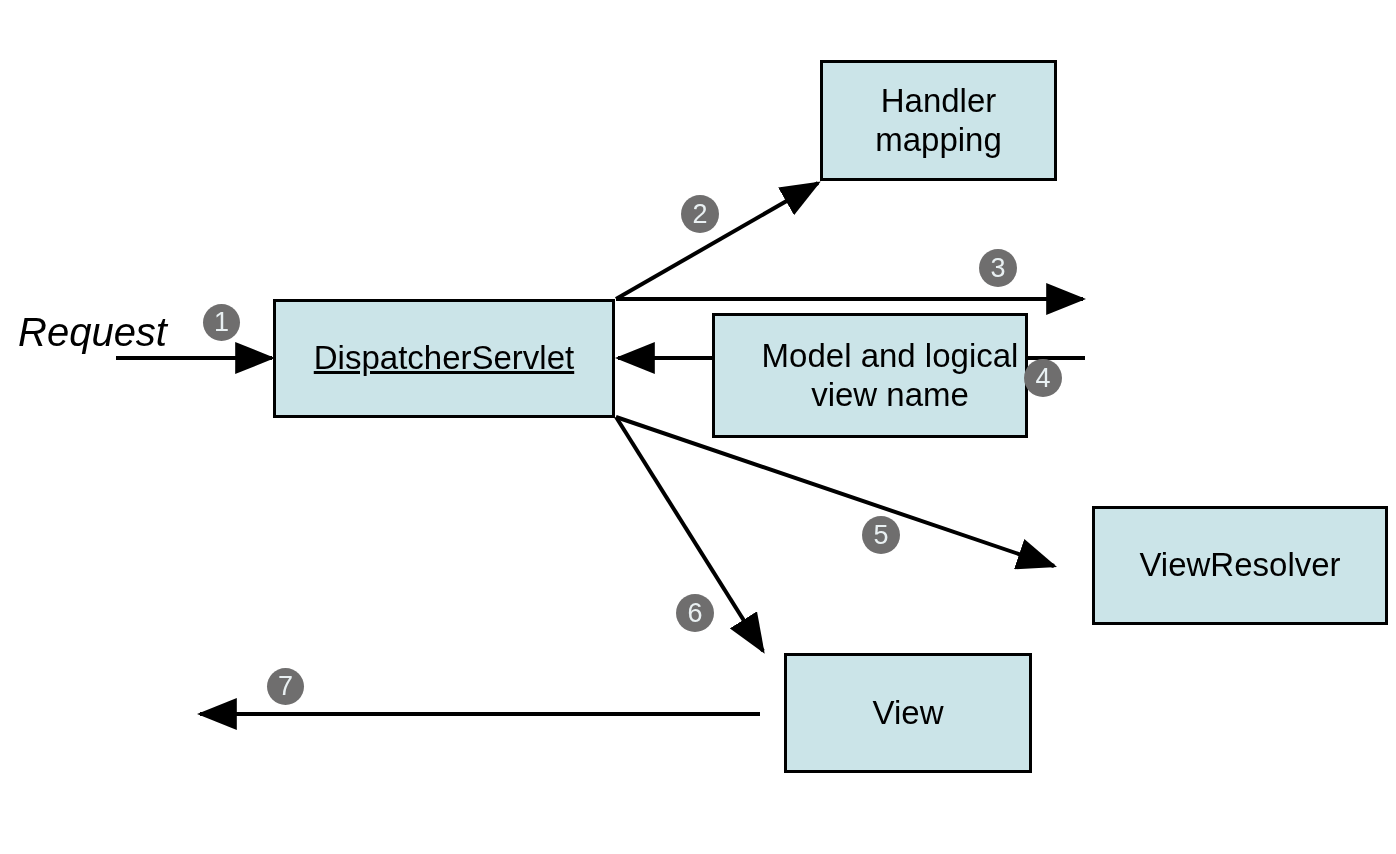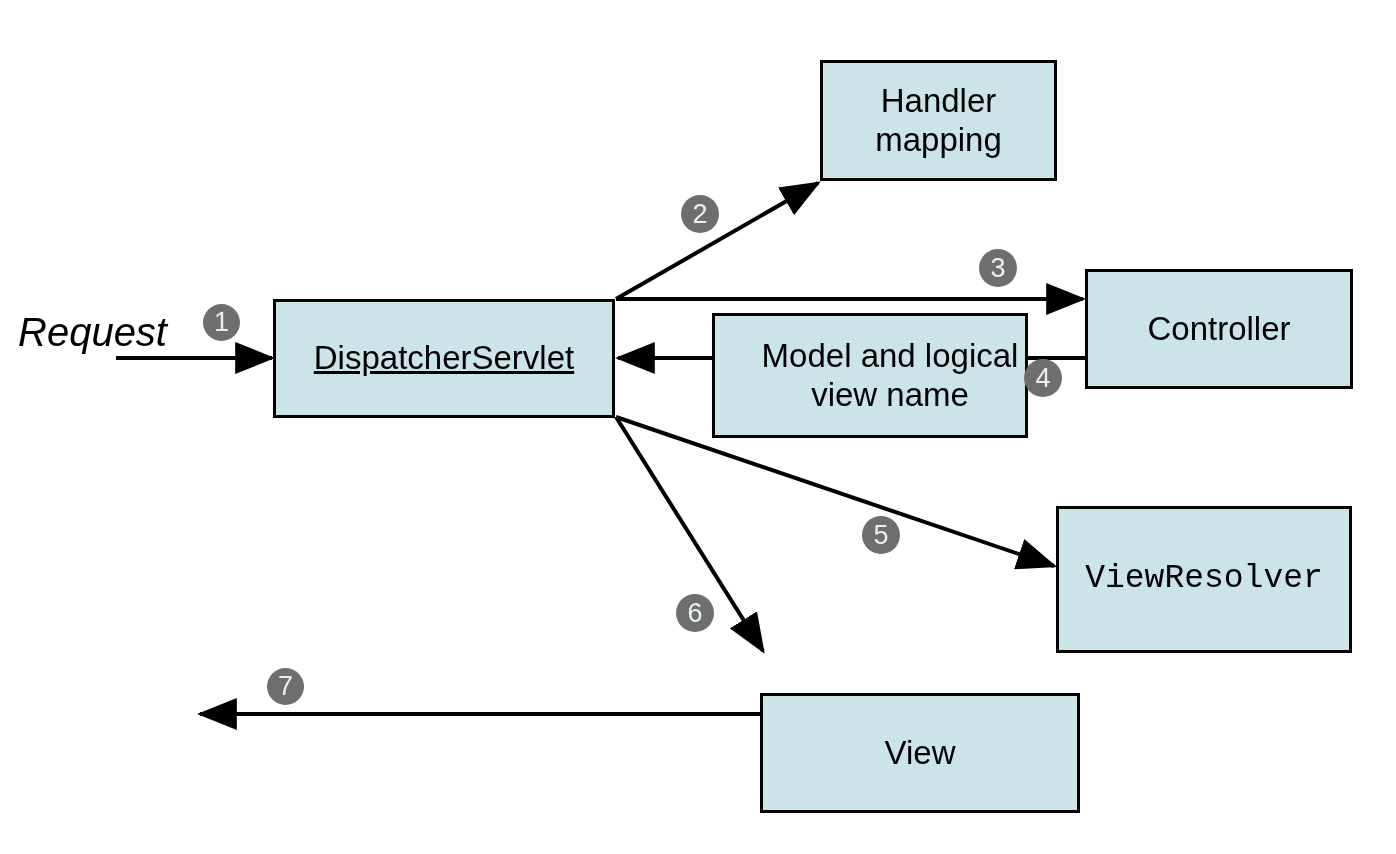--- a/index.html
+++ b/index.html
@@ -99,34 +99,31 @@
 
   <div class="node" style="left:820px; top:60px; width:237px; height:121px;">
     <span class="node-label">Handler
 mapping</span>
   </div>
 
   <div class="node" style="left:273px; top:299px; width:342px; height:119px;text-decoration:underline;">
     <span class="node-label">DispatcherServlet</span>
   </div>
 
-  <div class="node" style="left:1085px; top:269px; width:268px; height:120px;">
-    <span class="node-label">Controller</span>
-  </div>
 
   <div class="node" style="left:712px; top:313px; width:316px; height:125px;padding-left:40px;">
     <span class="node-label">Model and logical
 view name</span>
   </div>
 
-  <div class="node" style="left:1056px; top:506px; width:296px; height:147px;font-family:Liberation Mono, monospace;">
+  <div class="node" style="left:1092px; top:506px; width:296px; height:119px;">
     <span class="node-label">ViewResolver</span>
   </div>
 
-  <div class="node" style="left:760px; top:653px; width:320px; height:120px;margin-top:40px;">
+  <div class="node" style="left:784px; top:653px; width:248px; height:120px;">
     <span class="node-label">View</span>
   </div>
 
   <div class="edge-text" style="left:18px; top:310px;">Request</div>
 
 
   <div class="badge" style="left:203px; top:304px; width:37px; height:37px;">1</div>
 
   <div class="badge" style="left:681px; top:195px; width:38px; height:38px;">2</div>
 

